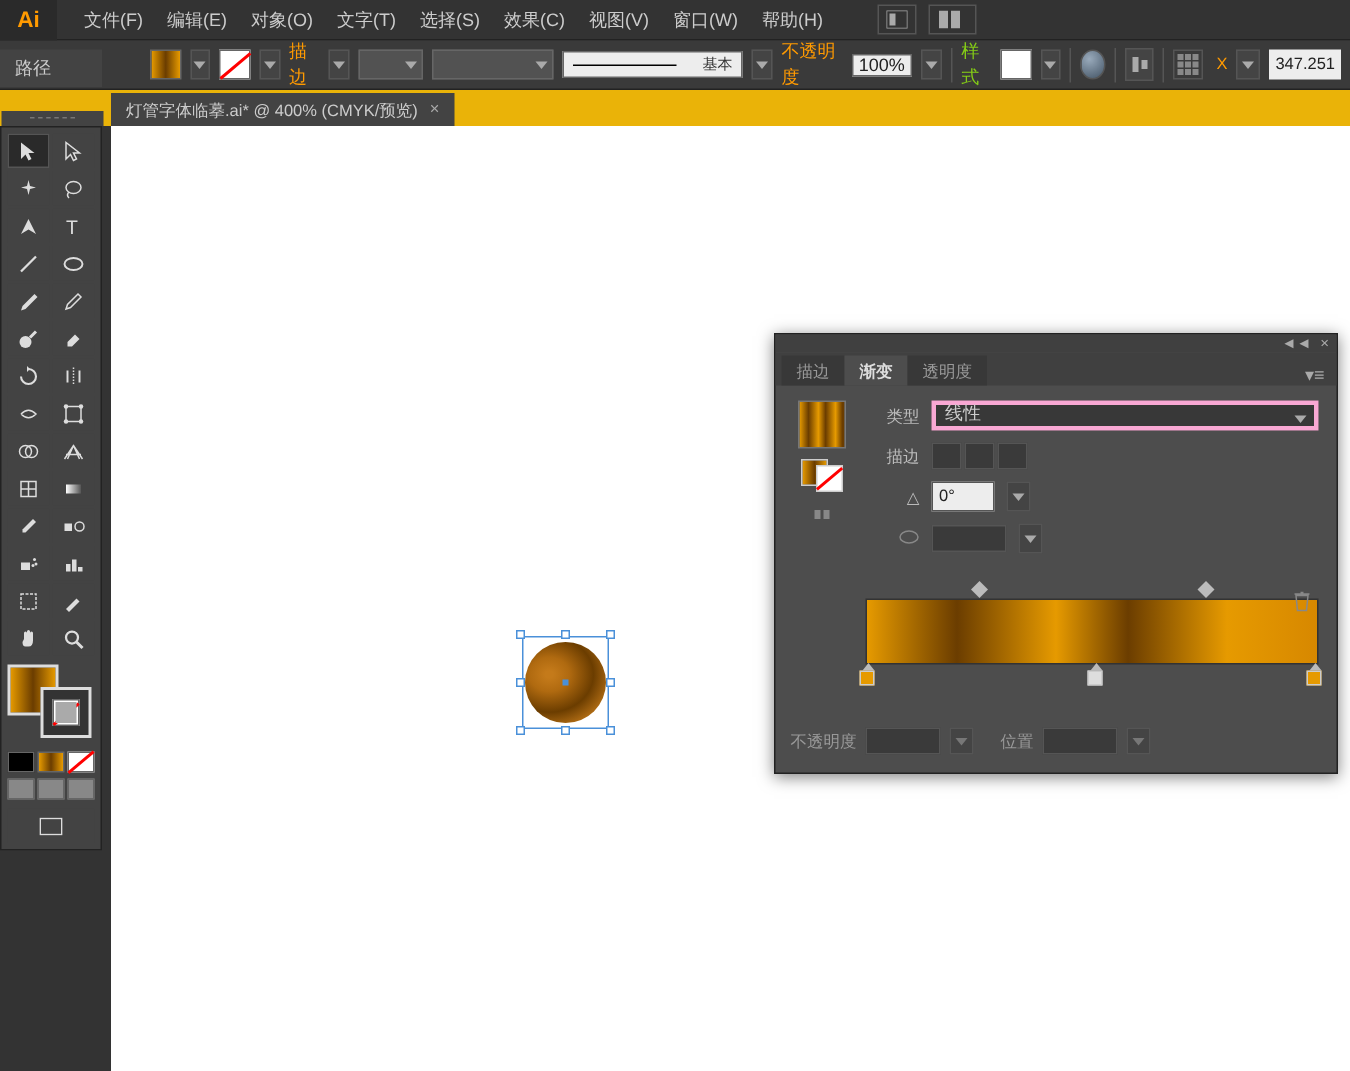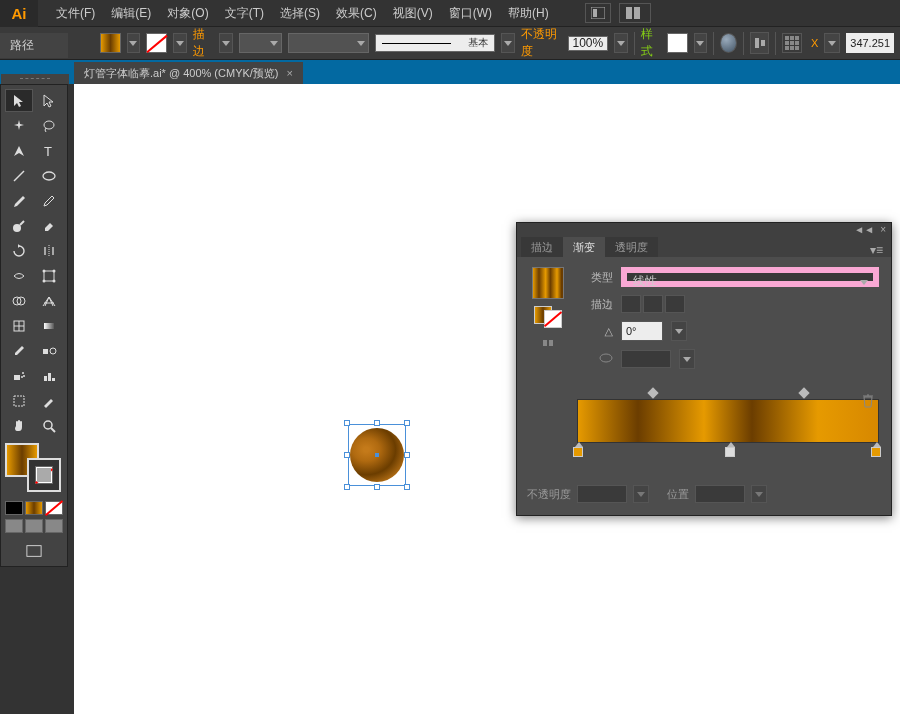--- a/index.html
+++ b/index.html
@@ -21,21 +21,21 @@
 .swatch.none { background: #fff; position: relative; }
 .swatch.none::after { content: ""; position: absolute; width: 140%; height: 2px; background: red; transform: rotate(-40deg); top: 50%; left: -20%; }
 .swatch.white { background: #fff; }
 .opt-drop { height: 20px; background: #525252; border: 1px solid #666; display: flex; align-items: center; padding: 0 4px; position: relative; }
 .opt-drop::after { content: ""; position: absolute; right: 3px; top: 7px; border-left: 4px solid transparent; border-right: 4px solid transparent; border-top: 5px solid #aaa; }
 .opt-input { height: 15px; background: #ededed; border: 1px solid #666; color: #222; padding: 0 4px; display: flex; align-items: center; }
 .vline { width: 1px; height: 23px; background: #555; }
 .icon-btn { width: 22px; height: 22px; border: 1px solid #555; background: #444; display: flex; align-items: center; justify-content: center; }
 
 
-.tabbar { height: 24px; background: #0369a1; display: flex; align-items: flex-end; padding-left: 74px; }
+.tabbar { height: 24px; background: #eab308; display: flex; align-items: flex-end; padding-left: 74px; }
 .doc-tab { height: 22px; background: #434343; padding: 0 10px; display: flex; align-items: center; color: #ccc; font-size: 11px; gap: 8px; }
 .doc-tab .x { color: #aaa; }
 
 
 .main { position: absolute; left: 74px; top: 84px; right: 0; bottom: 0; background: white; }
 
 .toolbox { position: absolute; left: 0; top: 60px; width: 68px; background: #434343; padding: 4px 4px; display: flex; flex-wrap: wrap; gap: 2px; border: 1px solid #222; }
 .handle { width: 68px; height: 10px; position: absolute; top: -11px; left: 0; background: #434343; display: flex; align-items: center; justify-content: center; }
 .handle::before { content: ""; width: 30px; height: 2px; border-top: 1px dashed #777; }
 .tool { width: 28px; height: 23px; background: #434343; display: flex; align-items: center; justify-content: center; position: relative; cursor: pointer; }
@@ -66,33 +66,33 @@
 .hp-bl { bottom: -4px; left: -4px; } .hp-bc { bottom: -4px; left: 50%; margin-left: -3px; } .hp-br { bottom: -4px; right: -4px; }
 .circle { position: absolute; top: 4px; left: 2px; width: 54px; height: 54px; border-radius: 50%; background: radial-gradient(ellipse at 30% 40%, #c47a1a 5%, #b06a10 25%, #6b3d00 55%, #c47a1a 85%); }
 .center-pt { position: absolute; width: 4px; height: 4px; background: #4a90d9; top: 50%; left: 50%; margin: -2px 0 0 -2px; }
 
 
 .panel { position: absolute; left: 516px; top: 222px; width: 376px; background: #4d4d4d; border: 1px solid #222; box-shadow: 0 2px 10px rgba(0,0,0,0.5); }
 .panel-top { height: 12px; background: #404040; display: flex; justify-content: flex-end; align-items: center; gap: 6px; padding-right: 5px; }
 .panel-top span { font-size: 10px; color: #aaa; cursor: pointer; }
 .panel-tabs { height: 22px; background: #404040; display: flex; align-items: flex-end; padding-left: 4px; gap: 0; }
 .ptab { height: 20px; padding: 0 10px; background: #383838; color: #999; display: flex; align-items: center; font-size: 11px; }
-.ptab.active { background: #4d4d4d; color: #ddd; }
+.ptab.active { background: #4d4d4d; color: #ddd; font-weight: bold; }
 .panel-body { padding: 10px 12px; display: flex; gap: 10px; }
 .panel-left { width: 38px; display: flex; flex-direction: column; gap: 7px; align-items: center; }
 .sw-big { width: 32px; height: 32px; border: 1px solid #777; background: linear-gradient(to right, #e69a00 0%, #6b3d00 20%, #e69a00 42%, #6b3d00 58%, #e69a00 80%, #6b3d00 95%); }
 .sw-small-wrap { width: 28px; height: 22px; position: relative; }
 .sw-small1 { position: absolute; width: 18px; height: 18px; top: 0; left: 0; border: 1px solid #ccc; background: linear-gradient(to right, #e69a00, #6b3d00, #e69a00); }
 .sw-small2 { position: absolute; width: 18px; height: 18px; bottom: 0; right: 0; background: #fff; border: 1px solid #ccc; }
 .sw-small2::after { content: ""; position: absolute; width: 140%; height: 2px; background: red; transform: rotate(-40deg); top: 45%; left: -20%; }
 .link-icon { width: 16px; height: 16px; color: #888; }
 .panel-right { flex: 1; display: flex; flex-direction: column; gap: 8px; }
 .prow { display: flex; align-items: center; gap: 8px; }
 .plabel { width: 36px; text-align: right; color: #bbb; font-size: 11px; }
-.pselect { flex: 1; height: 20px; background: #383838; border: 6px solid #f9a8d4; color: #ccc; padding: 0 6px; display: flex; align-items: flex-start; position: relative; }
+.pselect { flex: 1; height: 20px; background: #383838; border: 3px solid #f9a8d4; color: #ccc; padding: 0 6px; display: flex; align-items: flex-end; position: relative; }
 .pselect::after { content: ""; position: absolute; right: 5px; top: 7px; border-left: 4px solid transparent; border-right: 4px solid transparent; border-top: 5px solid #aaa; }
 .pbtns { display: flex; gap: 2px; }
 .pbtn { width: 20px; height: 18px; background: #3a3a3a; border: 1px solid #555; }
 .pinput { width: 42px; height: 20px; background: #ededed; border: 1px solid #555; color: #222; padding: 0 4px; font-size: 11px; display: flex; align-items: center; }
 .parr { width: 16px; height: 20px; background: #444; border: 1px solid #555; display: flex; align-items: center; justify-content: center; }
 .parr::after { content: ""; border-left: 4px solid transparent; border-right: 4px solid transparent; border-top: 5px solid #aaa; }
 .grad-slider-area { position: relative; padding: 12px 0 16px 0; }
 .grad-track-top { position: relative; height: 10px; }
 .diamond { position: absolute; width: 8px; height: 8px; background: #bbb; transform: rotate(45deg); top: 0; }
 .grad-bar { height: 44px; background: linear-gradient(to right, #e69a00 0%, #6b3d00 20%, #e69a00 42%, #6b3d00 58%, #e69a00 80%, #d78800 100%); border: 1px solid #333; }

